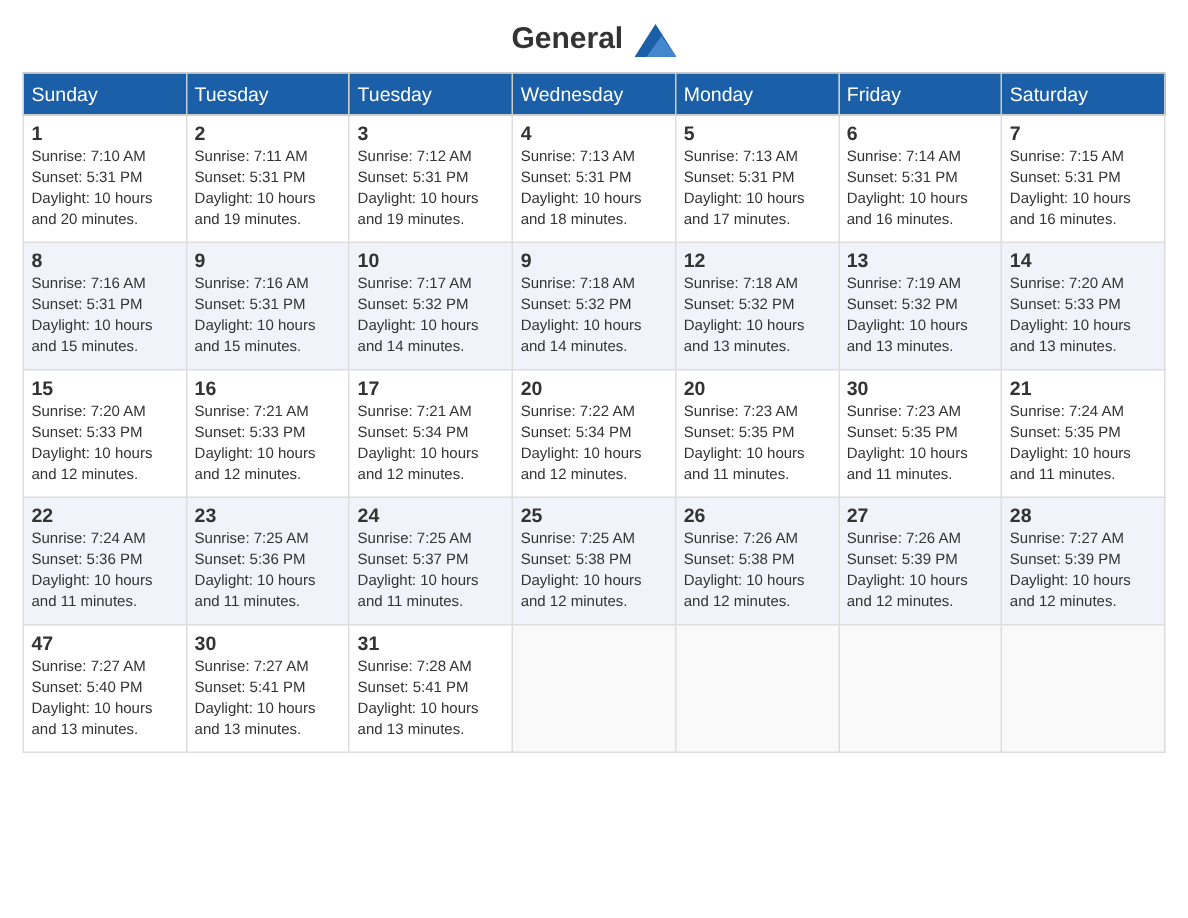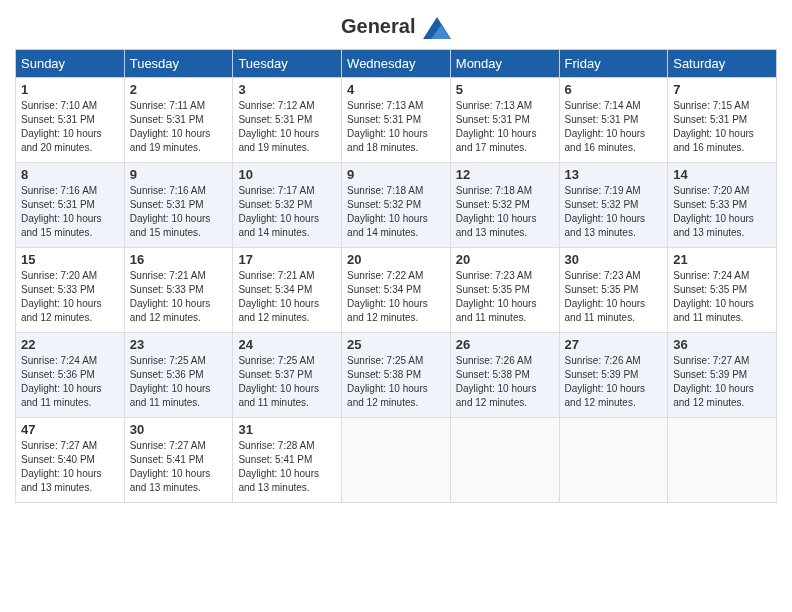--- a/index.html
+++ b/index.html
@@ -228,21 +228,21 @@
           </td>
           <td>
             <span class="day-num">26</span>
             <div class="day-info">Sunrise: 7:26 AM<br>Sunset: 5:38 PM<br>Daylight: 10 hours and 12 minutes.</div>
           </td>
           <td>
             <span class="day-num">27</span>
             <div class="day-info">Sunrise: 7:26 AM<br>Sunset: 5:39 PM<br>Daylight: 10 hours and 12 minutes.</div>
           </td>
           <td>
-            <span class="day-num">36</span>
+            <span class="day-num">28</span>
             <div class="day-info">Sunrise: 7:27 AM<br>Sunset: 5:39 PM<br>Daylight: 10 hours and 12 minutes.</div>
           </td>
         </tr>
         <tr>
           <td>
             <span class="day-num">47</span>
             <div class="day-info">Sunrise: 7:27 AM<br>Sunset: 5:40 PM<br>Daylight: 10 hours and 13 minutes.</div>
           </td>
           <td>
             <span class="day-num">30</span>

